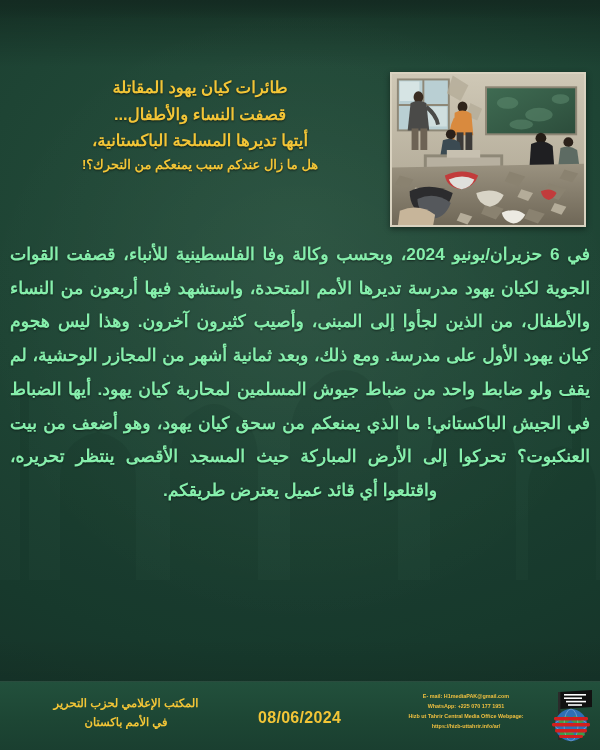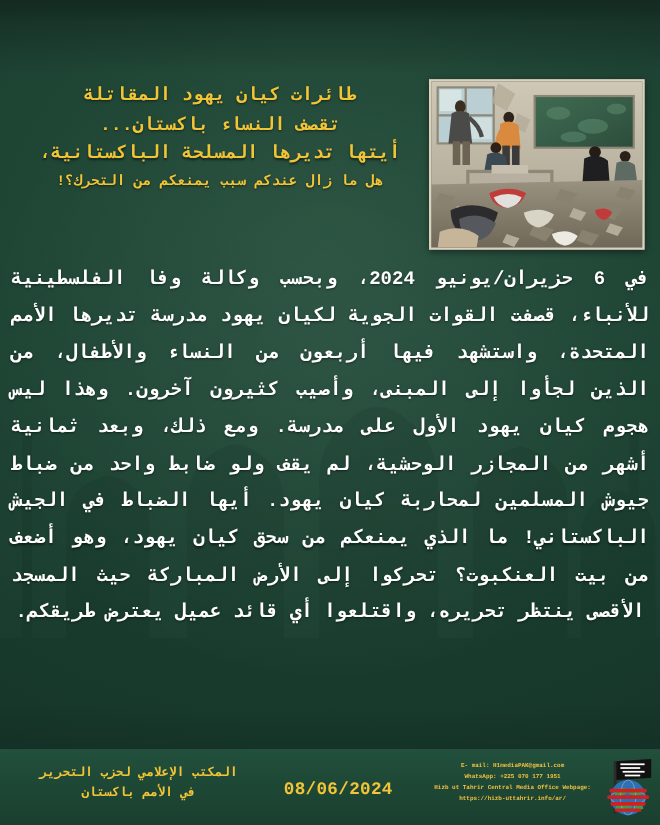--- a/index.html
+++ b/index.html
@@ -6,21 +6,21 @@
     margin: 0;
     padding: 0;
     background: #0e1a14;
   }
   .poster {
     position: relative;
     width: 600px;
     height: 750px;
     overflow: hidden;
     background: #1d4434;
-    font-family: Liberation Mono, monospace;
+    font-family: Liberation Sans, sans-serif;
   }
 
   
   .bg-base {
     position: absolute; inset: 0;
     background:
       radial-gradient(120% 80% at 50% 30%, #27503d 0%, #1e4434 45%, #16342a 100%);
   }
   .bg-vignette {
     position: absolute; inset: 0;
@@ -79,21 +79,21 @@
 
   
   .body-copy {
     position: absolute;
     left: 10px;
     top: 238px;
     width: 580px;
     direction: rtl;
     text-align: justify;
     text-align-last: center;
-    color: #ffffff;
+    color: #86efac;
     font-size: 17.3px;
     line-height: 1.95;
     font-weight: 600;
     text-shadow: 0 1px 2px rgba(0,0,0,0.5);
   }
 
   
   .footer {
     position: absolute;
     left: 0; right: 0; bottom: 0;
@@ -174,21 +174,21 @@
         <path d="M278 290 l66 -18 l66 18 l-66 20 Z"></path>
       </g>
     </svg>
   </div>
 
   <div class="bg-vignette"></div>
   <div class="top-band"></div>
 
   <div class="headline">
     <span class="hl-line">طائرات كيان يهود المقاتلة</span>
-    <span class="hl-line">تقصف النساء باكستان...</span>
+    <span class="hl-line">قصفت النساء والأطفال...</span>
     <span class="hl-line">أيتها تديرها المسلحة الباكستانية،</span>
     <span class="hl-line small">هل ما زال عندكم سبب يمنعكم من التحرك؟!</span>
   </div>
 
   <div class="photo-frame">
     <svg viewBox="0 0 196 155" preserveAspectRatio="xMidYMid slice" aria-hidden="true">
       <defs>
         <linearGradient id="wallg" x1="0" y1="0" x2="0" y2="1">
           <stop offset="0%" stop-color="#cfc8b6"></stop>
           <stop offset="100%" stop-color="#a9a18e"></stop>

